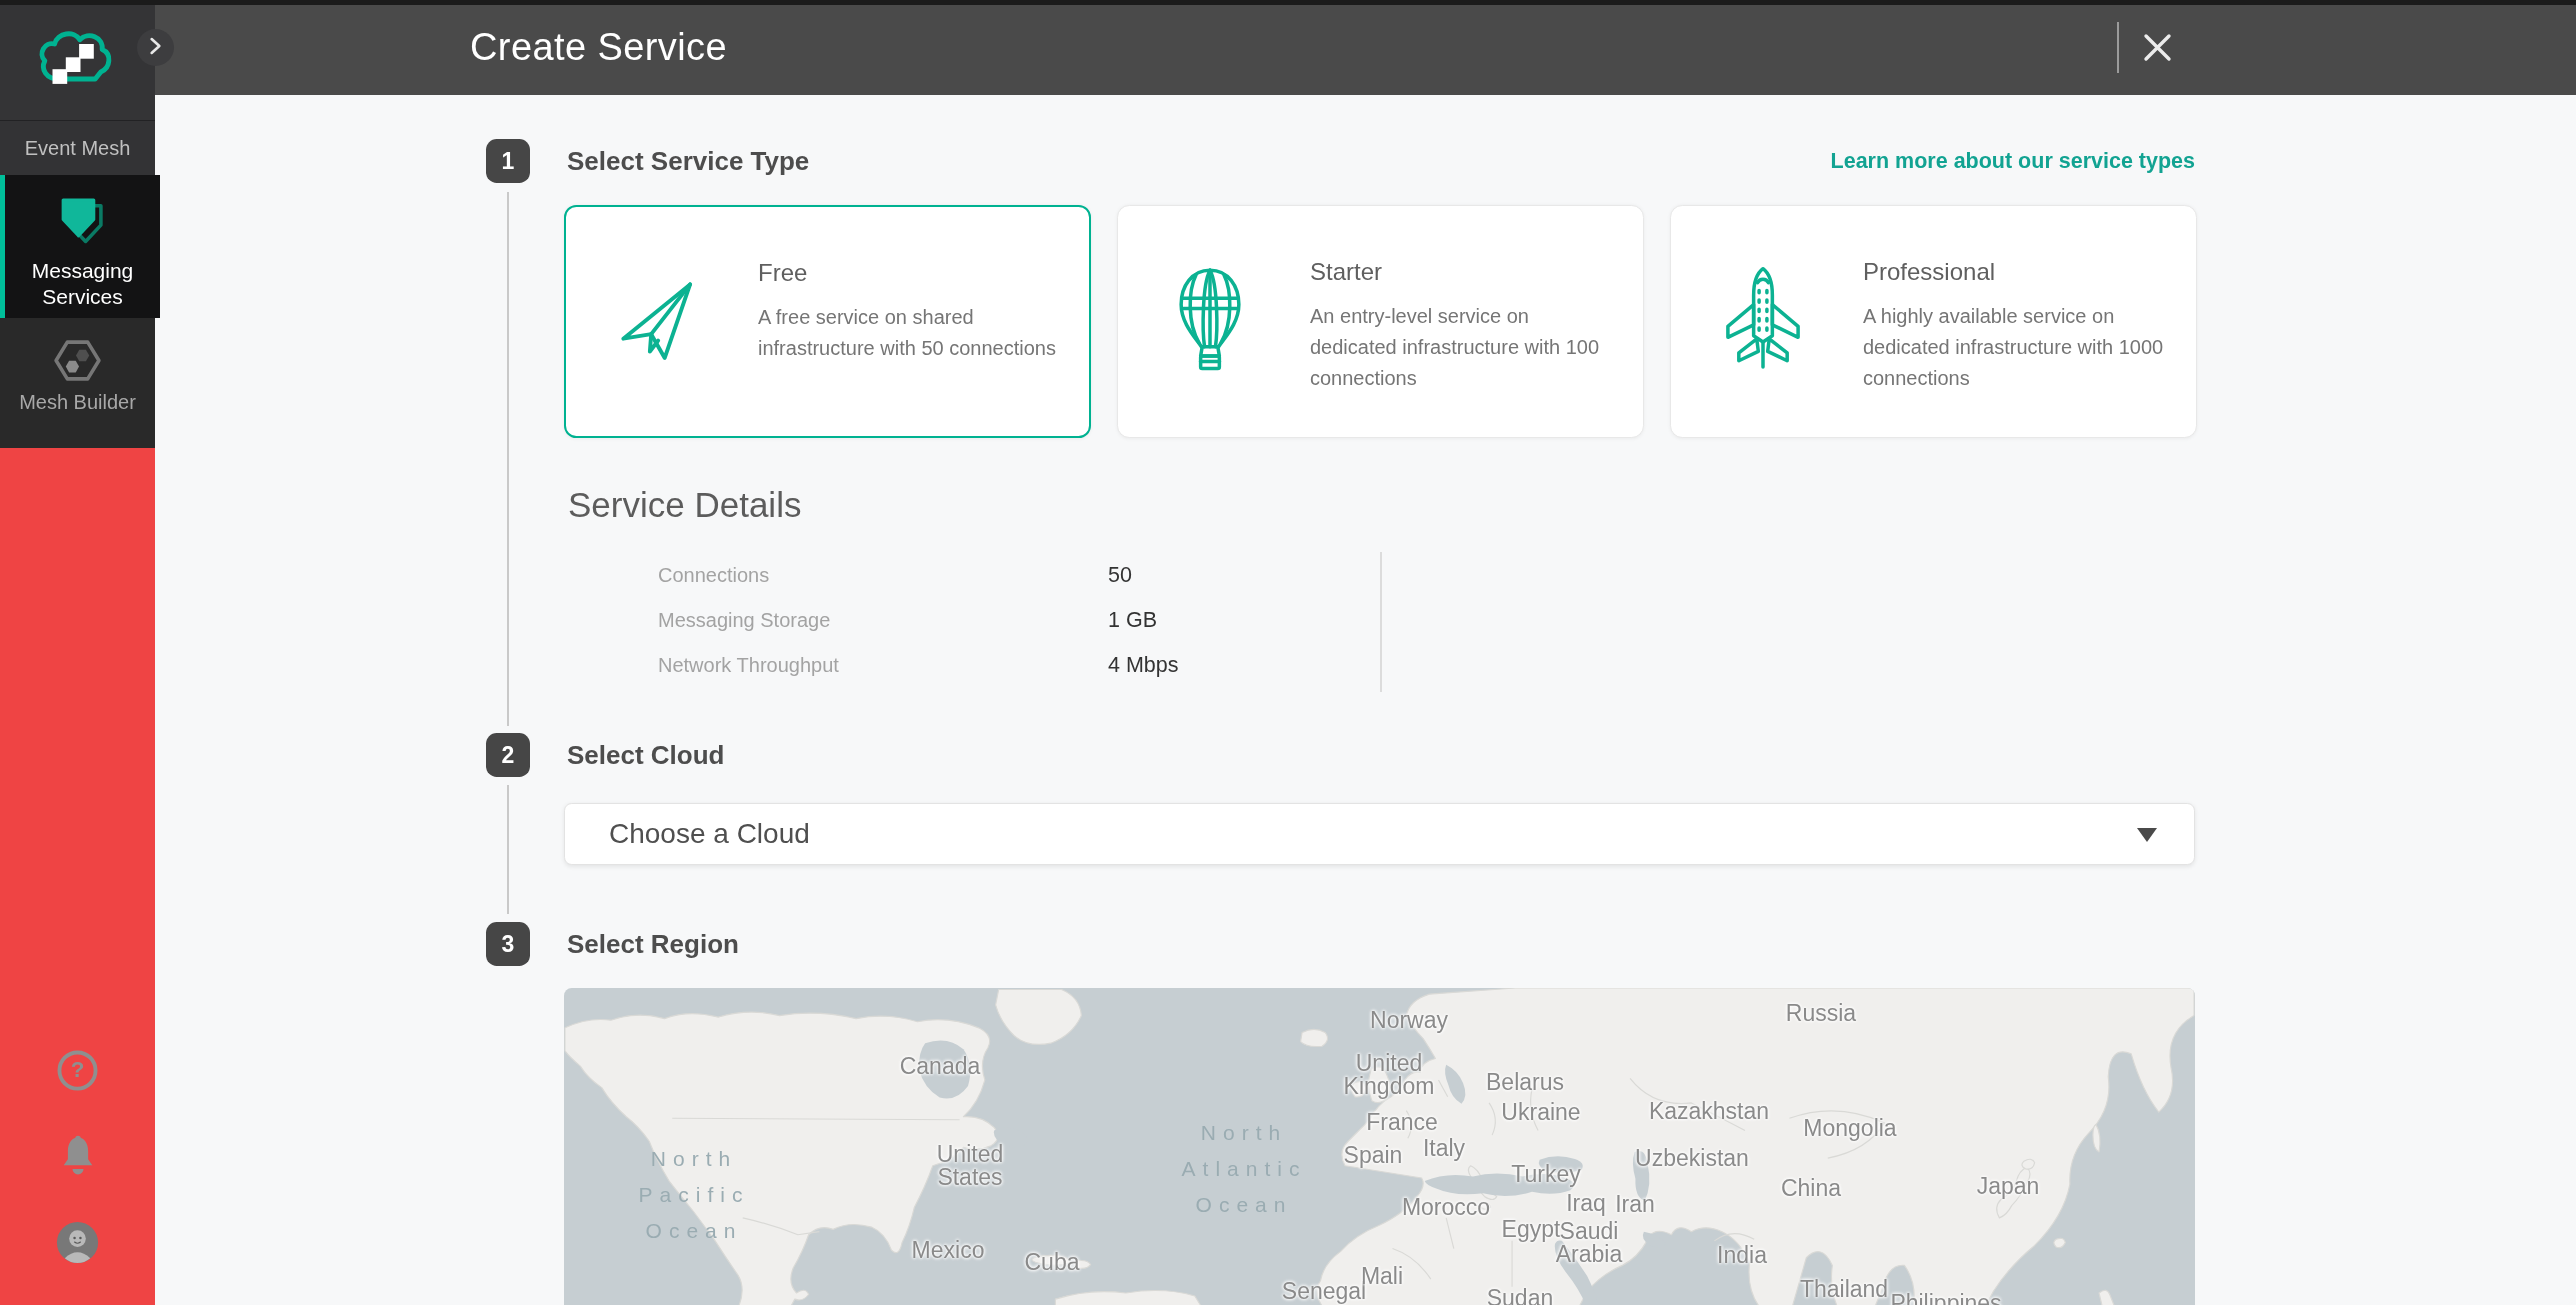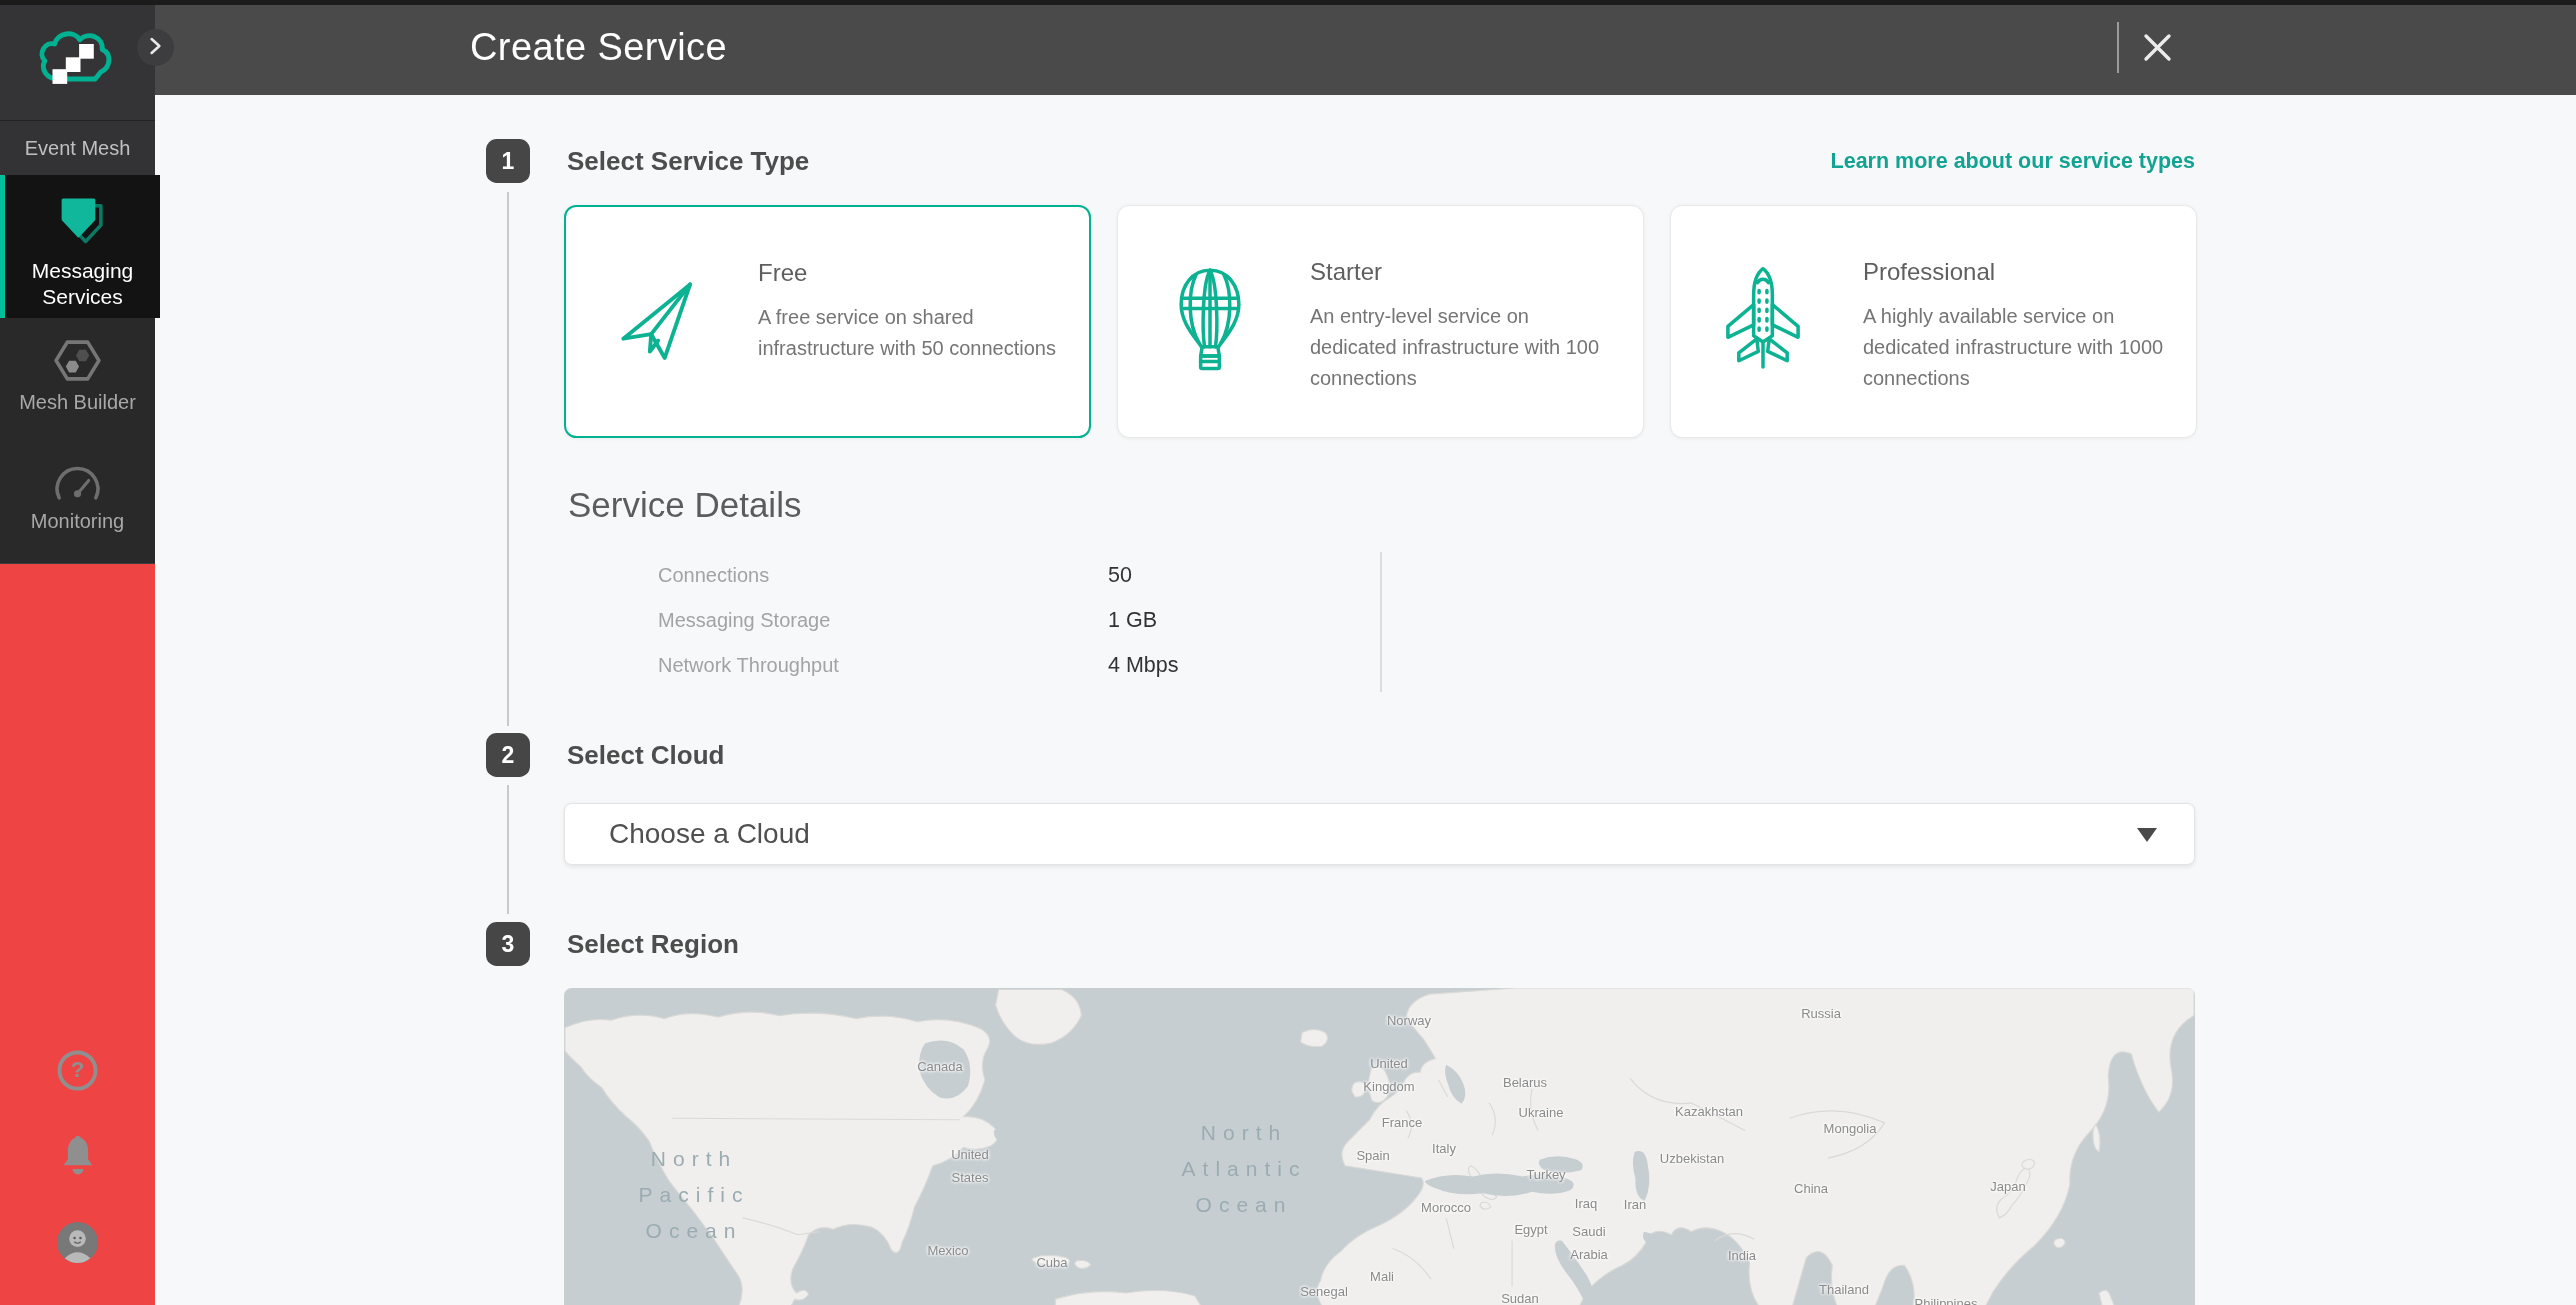--- a/index.html
+++ b/index.html
@@ -70,21 +70,21 @@
     box-sizing:border-box;cursor:pointer;}
   #cloud-select-value{position:absolute;left:44px;top:0;height:59px;line-height:59px;
     font-size:28px;color:#4f4f4f;}
   #cloud-caret{position:absolute;right:37px;top:24px;width:0;height:0;
     border-left:10.7px solid transparent;border-right:10.7px solid transparent;border-top:14px solid #4a4a4a;}
   
   #region-map{left:409px;top:893px;width:1631px;height:318px;background:#c6ced2;
     border-radius:7.7px 7.7px 0 0;overflow:hidden;cursor:pointer;}
   #map-svg{position:absolute;left:0;top:0;}
   #map-labels{position:absolute;left:0;top:0;width:1631px;height:318px;}
-  .country-label{position:absolute;transform:translate(-50%,-50%);font-size:13px;color:#8a8a8a;
+  .country-label{position:absolute;transform:translate(-50%,-50%);font-size:23px;color:#8a8a8a;
     white-space:pre-line;text-align:center;line-height:23px;
     text-shadow:0 0 3.1px #fff,0 0 3.1px #fff,0 0 4.6px #fff;}
   .ocean-label{position:absolute;transform:translate(-50%,-50%);font-size:21px;color:#9aacb2;
     letter-spacing:7px;line-height:36px;white-space:pre-line;text-align:center;}
 </style>
 </head>
 <body>
 
 <div id="top-strip" class="abs"></div>
 
@@ -130,30 +130,20 @@
     <span class="nav-icon" style="width:51px;margin-left:52px;">
       <svg width="51" height="51" viewBox="0 0 100 100">
         <polygon points="30,14 70,14 92,50 70,86 30,86 8,50" fill="none" stroke="#767676" stroke-width="7" stroke-linejoin="round"></polygon>
         <polygon points="53.5,28.7 66.5,28.7 73,40 66.5,51.3 53.5,51.3 47,40" fill="#4f4f4f"></polygon>
         <polygon points="33.5,50.7 46.5,50.7 53,62 46.5,73.3 33.5,73.3 27,62" fill="#8b8b8b"></polygon>
       </svg>
     </span>
     <span class="nav-label">Mesh Builder</span>
   </div>
 
-  <div id="nav-monitoring" class="abs nav-item">
-    <span class="nav-icon" style="width:51px;margin-left:52px;">
-      <svg width="51" height="46" viewBox="0 0 100 90">
-        <path d="M14,76 A40,40 0 1 1 86,76" fill="none" stroke="#6e6e6e" stroke-width="7" stroke-linecap="round"></path>
-        <line x1="50" y1="68" x2="72" y2="42" stroke="#6e6e6e" stroke-width="6" stroke-linecap="round"></line>
-        <circle cx="50" cy="68" r="7" fill="#6e6e6e"></circle>
-      </svg>
-    </span>
-    <span class="nav-label">Monitoring</span>
-  </div>
 
   <div class="abs footer-icon" style="top:1049px;">
     <span>
       <svg width="43" height="43" viewBox="0 0 100 100">
         <circle cx="50" cy="50" r="42" fill="none" stroke="#8f8f8f" stroke-width="9"></circle>
         <text x="50" y="66" text-anchor="middle" font-size="52" font-weight="700" fill="#8f8f8f" font-family="Liberation Sans, sans-serif">?</text>
       </svg>
     </span>
   </div>
   <div class="abs footer-icon" style="top:1133px;">

